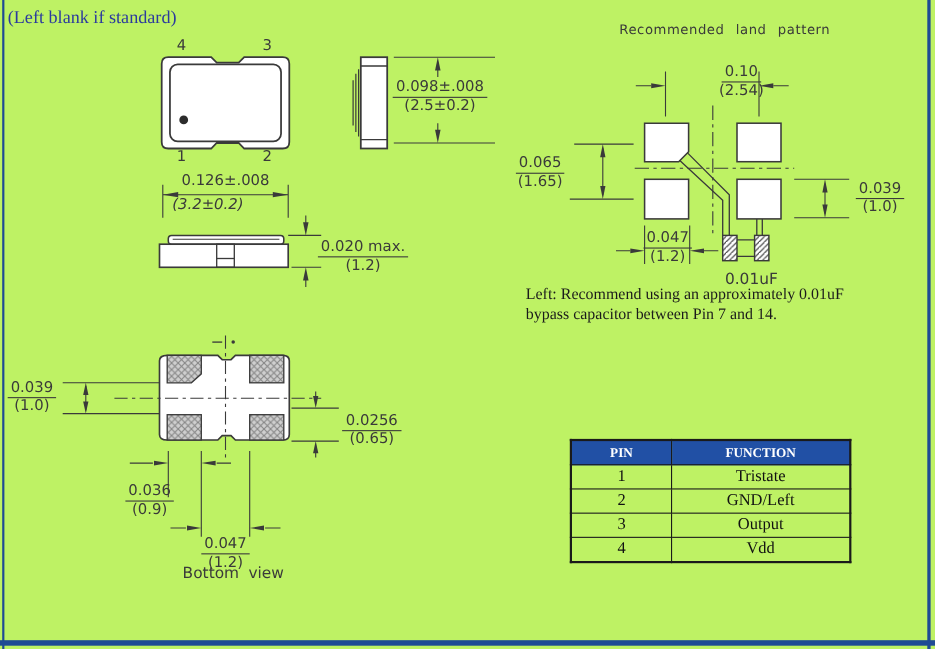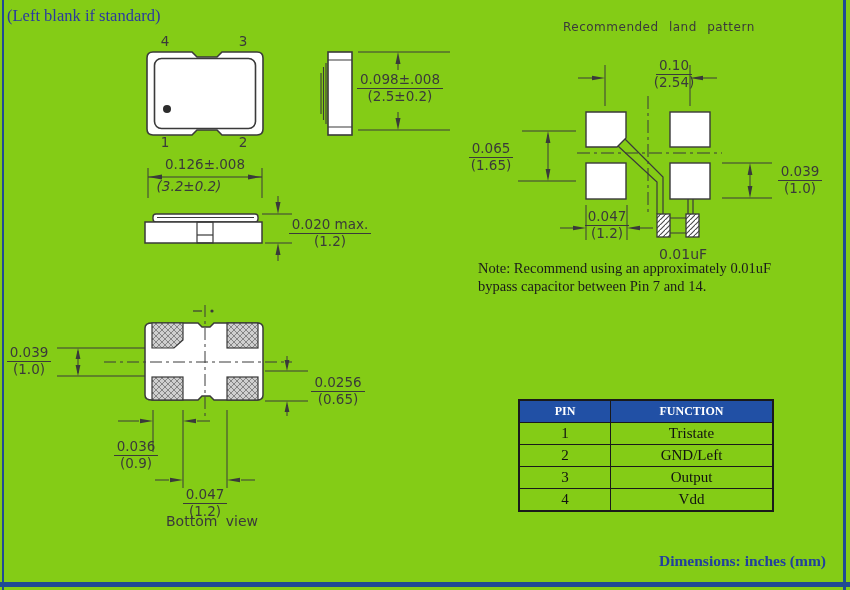--- a/index.html
+++ b/index.html
@@ -1,17 +1,17 @@
 <!DOCTYPE html>
 <html><head>
 <meta charset="utf-8">
 <style>
   html,body{margin:0;padding:0;background:#fff;}
   .page{
-    position:relative;width:850px;height:590px;background:#84cc16;overflow:hidden;
+    position:relative;width:850px;height:590px;background:#bef264;overflow:hidden;
     font-family:"Liberation Sans",sans-serif;
   }
   .border-left{position:absolute;left:2px;top:0;width:2px;height:590px;background:#1f4b94;}
   .border-right{position:absolute;left:843px;top:0;width:3px;height:590px;background:#1f4b94;}
   .border-bottom{position:absolute;left:0;top:582px;width:850px;height:5px;background:#1f4b94;}
   svg{position:absolute;left:0;top:0;}
   .cad{
     position:absolute;color:#3a3a3a;font-family:"DejaVu Sans",sans-serif;
     font-size:13.5px;line-height:1.15;white-space:nowrap;
   }
@@ -187,21 +187,21 @@
   </div>
   <div class="frac" style="left:774px;top:164px;width:52px;">
     <span class="num">0.039</span>
     <span class="den">(1.0)</span>
   </div>
   <div class="frac" style="left:583px;top:209px;width:48px;">
     <span class="num">0.047</span>
     <span class="den">(1.2)</span>
   </div>
   <div class="cad" style="left:659px;top:246px;font-size:14px;">0.01uF</div>
-  <div class="note" style="left:478px;top:260px;">Note: Recommend using an approximately 0.01uF</div>
+  <div class="note" style="left:478px;top:260px;">Left: Recommend using an approximately 0.01uF</div>
   <div class="note" style="left:478px;top:278px;">bypass capacitor between Pin 7 and 14.</div>
 
   <div class="frac" style="left:4px;top:345px;width:50px;">
     <span class="num">0.039</span>
     <span class="den">(1.0)</span>
   </div>
   <div class="frac" style="left:310px;top:375px;width:56px;">
     <span class="num">0.0256</span>
     <span class="den">(0.65)</span>
   </div>
@@ -235,18 +235,17 @@
         <td>3</td>
         <td>Output</td>
       </tr>
       <tr>
         <td>4</td>
         <td>Vdd</td>
       </tr>
     </tbody>
   </table>
 
-  <div class="footer" style="left:656px;top:552px;width:170px;text-align:right;">Dimensions: inches (mm)</div>
 
   <div class="border-left"></div>
   <div class="border-right"></div>
   <div class="border-bottom"></div>
 </div>
 
 </body></html>

